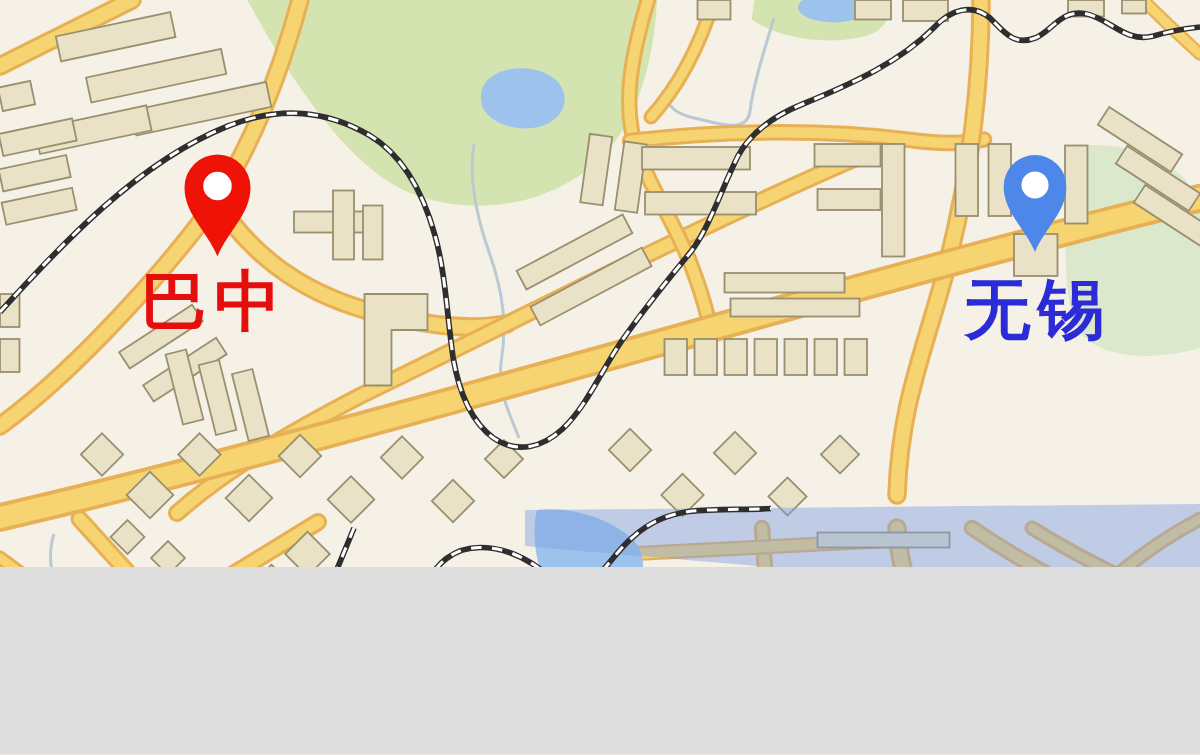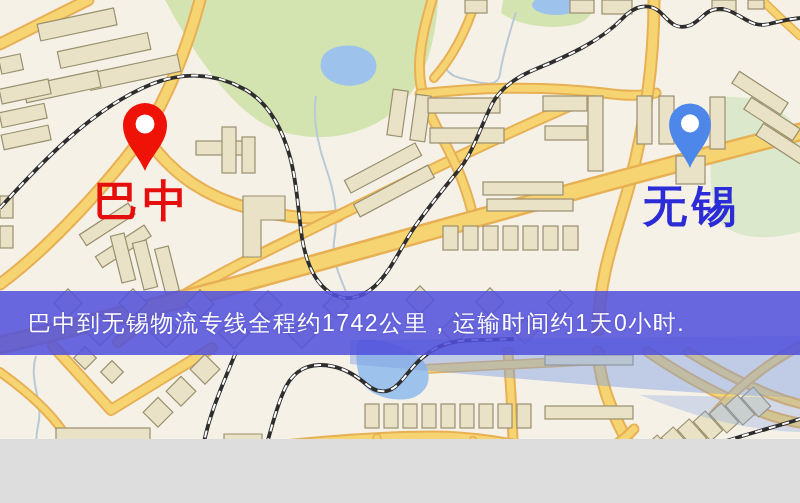--- a/index.html
+++ b/index.html
@@ -1,16 +1,16 @@
 <!DOCTYPE html>
 <html><head>
 <meta charset="utf-8">
 <style>
   html,body{margin:0;padding:0;background:#ddd;font-family:"Liberation Sans",sans-serif;}
-  .stage{position:relative;width:800px;height:439px;overflow:hidden;background:#f6f1e7;}
+  .stage{position:relative;width:800px;height:378px;overflow:hidden;background:#f6f1e7;}
   .stage svg{position:absolute;left:0;top:0;}
   
   .rc{fill:none;stroke:#e7b054;stroke-linecap:round;stroke-linejoin:round;}
   .rf{fill:none;stroke:#f7d472;stroke-linecap:round;stroke-linejoin:round;}
   
   .rwb{fill:none;stroke:#2e2e2e;stroke-width:3.8;stroke-linecap:butt;}
   .rww{fill:none;stroke:#ffffff;stroke-width:2;stroke-dasharray:7 7;}
   
   .bld{fill:#eae2c6;stroke:#99906f;stroke-width:1.2;}
   .park{fill:#d3e4b0;stroke:none;}
@@ -267,16 +267,13 @@
 
     <g>
       <g transform="translate(690,168) scale(0.95)">
         <path d="M0,0 C-7,-17 -22,-28 -22,-46 A22,22 0 1 1 22,-46 C22,-28 7,-17 0,0 Z" fill="#4e87ea"></path>
         <circle cx="0" cy="-47" r="9.5" fill="#ffffff"></circle>
       </g>
     </g>
     <text class="citylabel" x="643" y="221" font-size="44" fill="#2b2bd8">无锡</text>
   </svg>
 
-  <div class="banner">
-    <span>巴中到无锡物流专线全程约1742公里，运输时间约1天0小时.</span>
-  </div>
 </div>
 
 </body></html>

